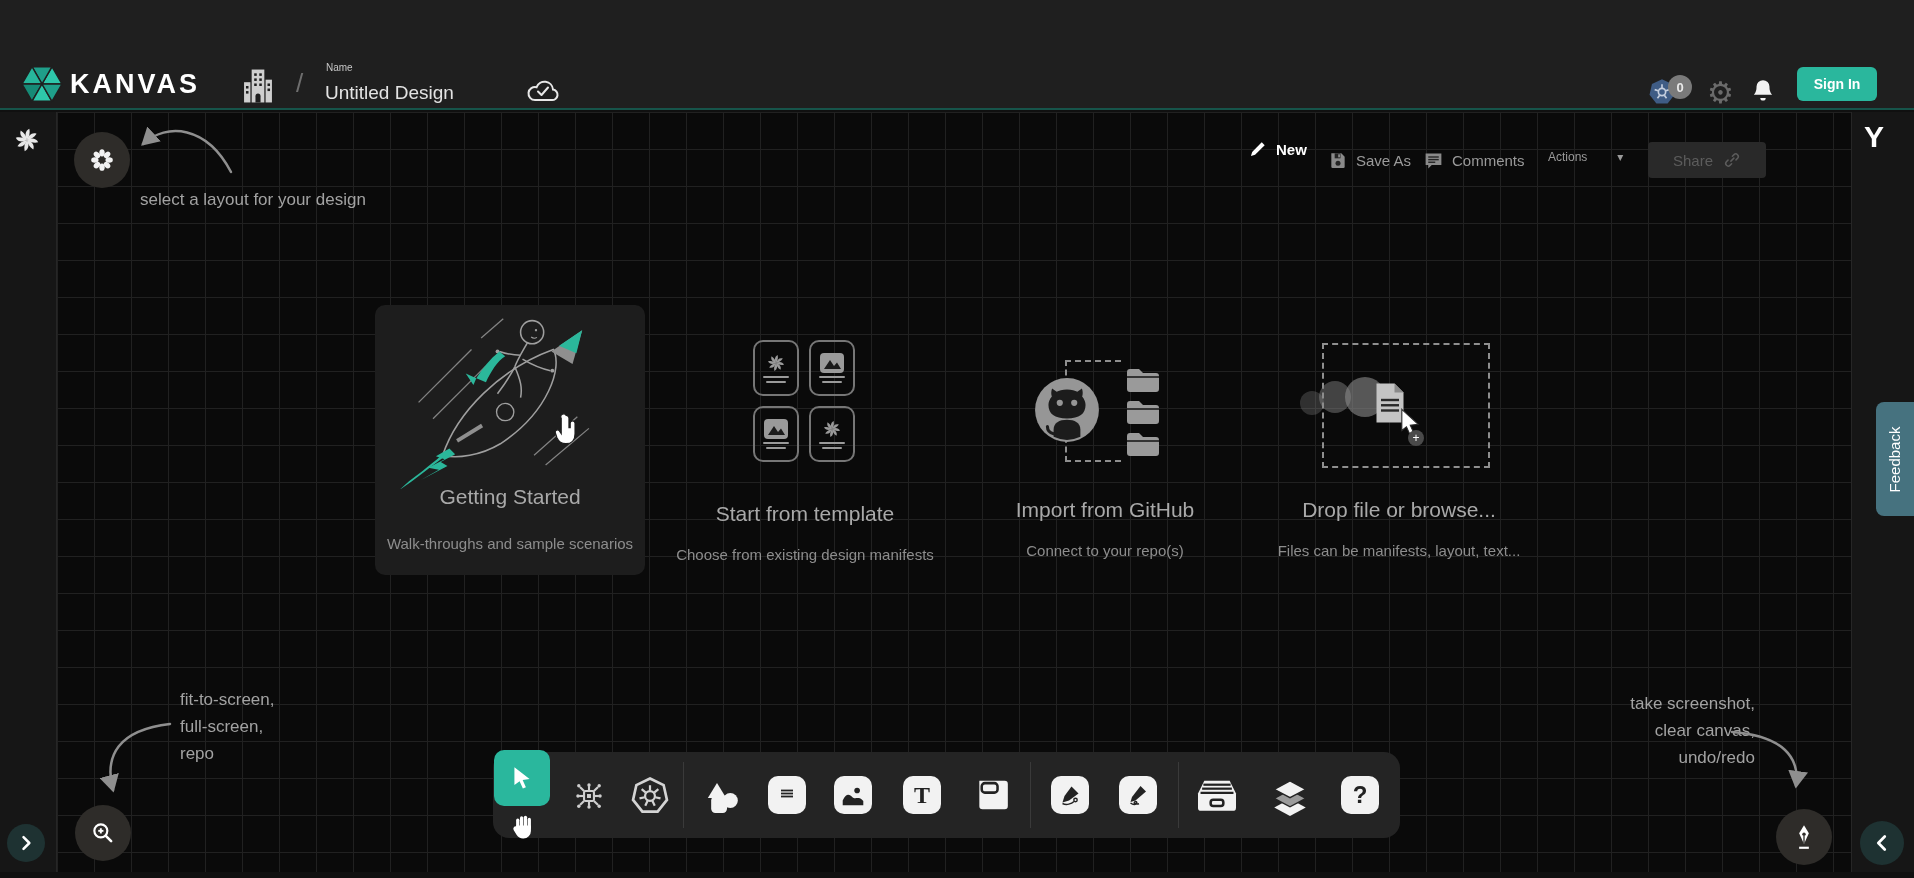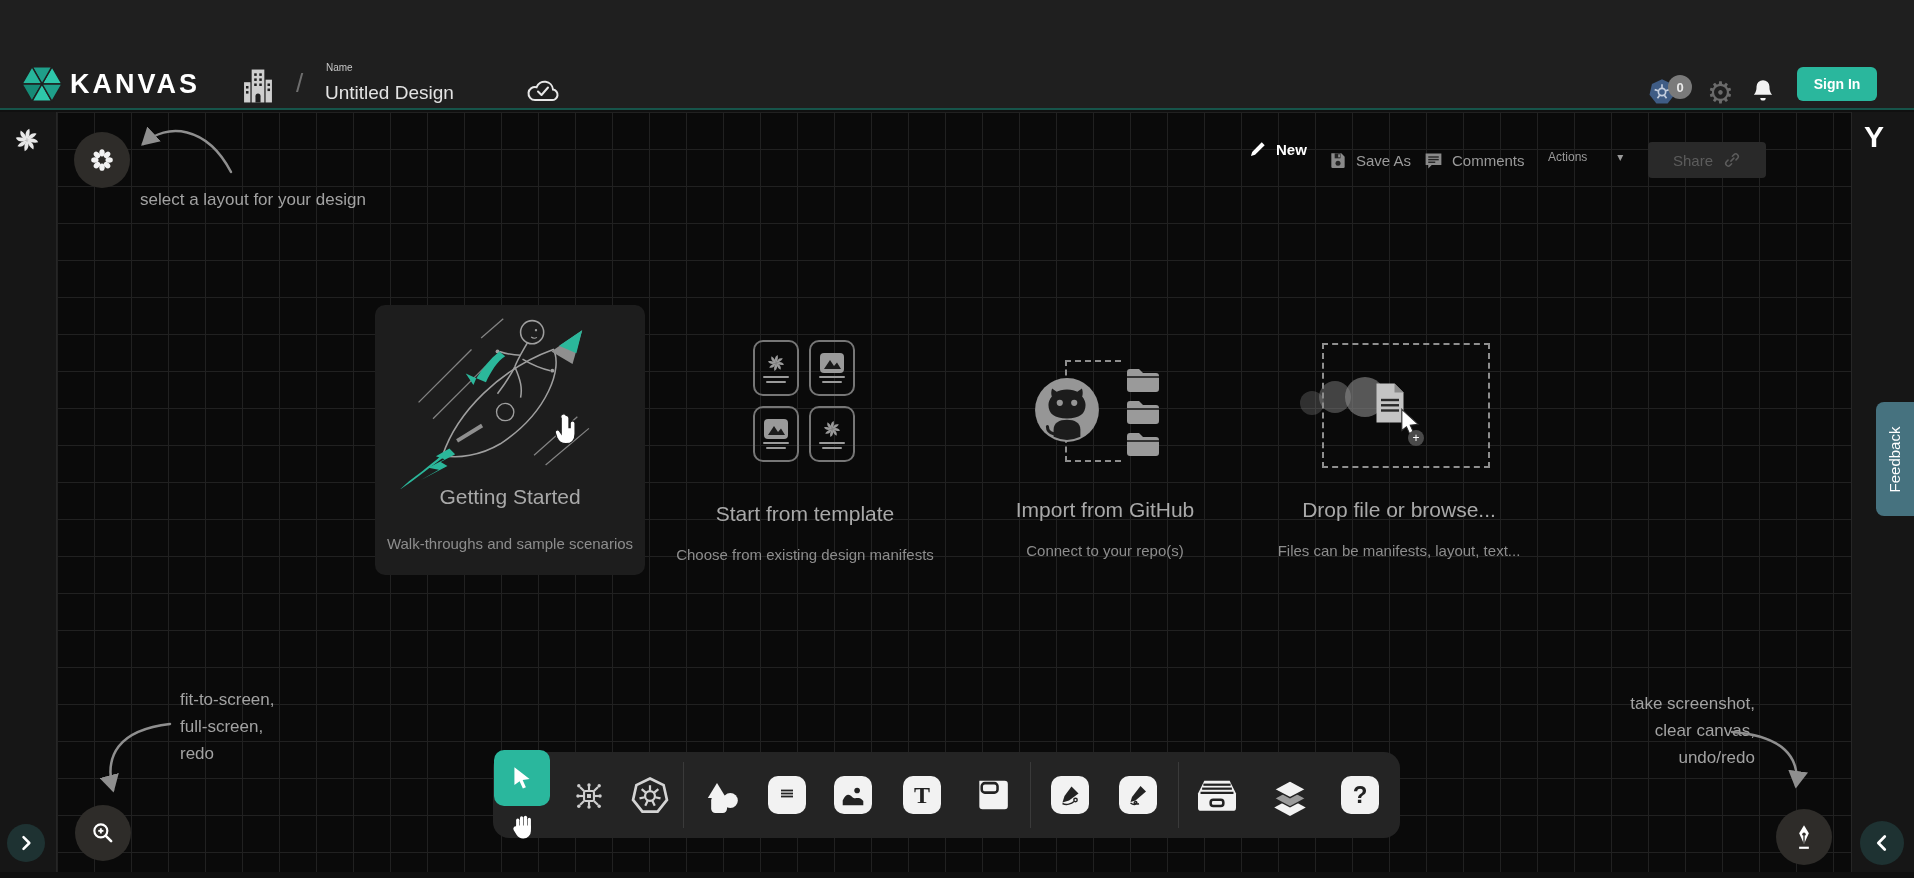--- a/index.html
+++ b/index.html
@@ -524,21 +524,21 @@
 
   <div class="tool" style="left:1341px">
     <div class="tile">
         <span class="qmark">?</span>
       </div>
   </div>
 
   <div class="abs hintext" style="left:180px;top:686px">
     <div>fit-to-screen,</div>
     <div>full-screen,</div>
-    <div>redo</div>
+    <div>repo</div>
   </div>
   <svg class="abs" style="left:96px;top:712px" width="82" height="92">
     <path d="M74,12 C22,18 8,44 17,78" fill="none" stroke="#8f8f8f" stroke-width="2.5" stroke-linecap="round" marker-end="url(#arwh)"></path>
   </svg>
   <div class="abs circle-btn" style="left:75px;top:805px;width:56px;height:56px">
     <svg width="26" height="26" viewBox="0 0 24 24">
       <circle cx="10" cy="10" r="6" fill="none" stroke="#ffffff" stroke-width="2"></circle>
       <line x1="14.6" y1="14.6" x2="19.5" y2="19.5" stroke="#ffffff" stroke-width="2.4" stroke-linecap="round"></line>
       <line x1="10" y1="7.6" x2="10" y2="12.4" stroke="#ffffff" stroke-width="1.8"></line>
       <line x1="7.6" y1="10" x2="12.4" y2="10" stroke="#ffffff" stroke-width="1.8"></line>

